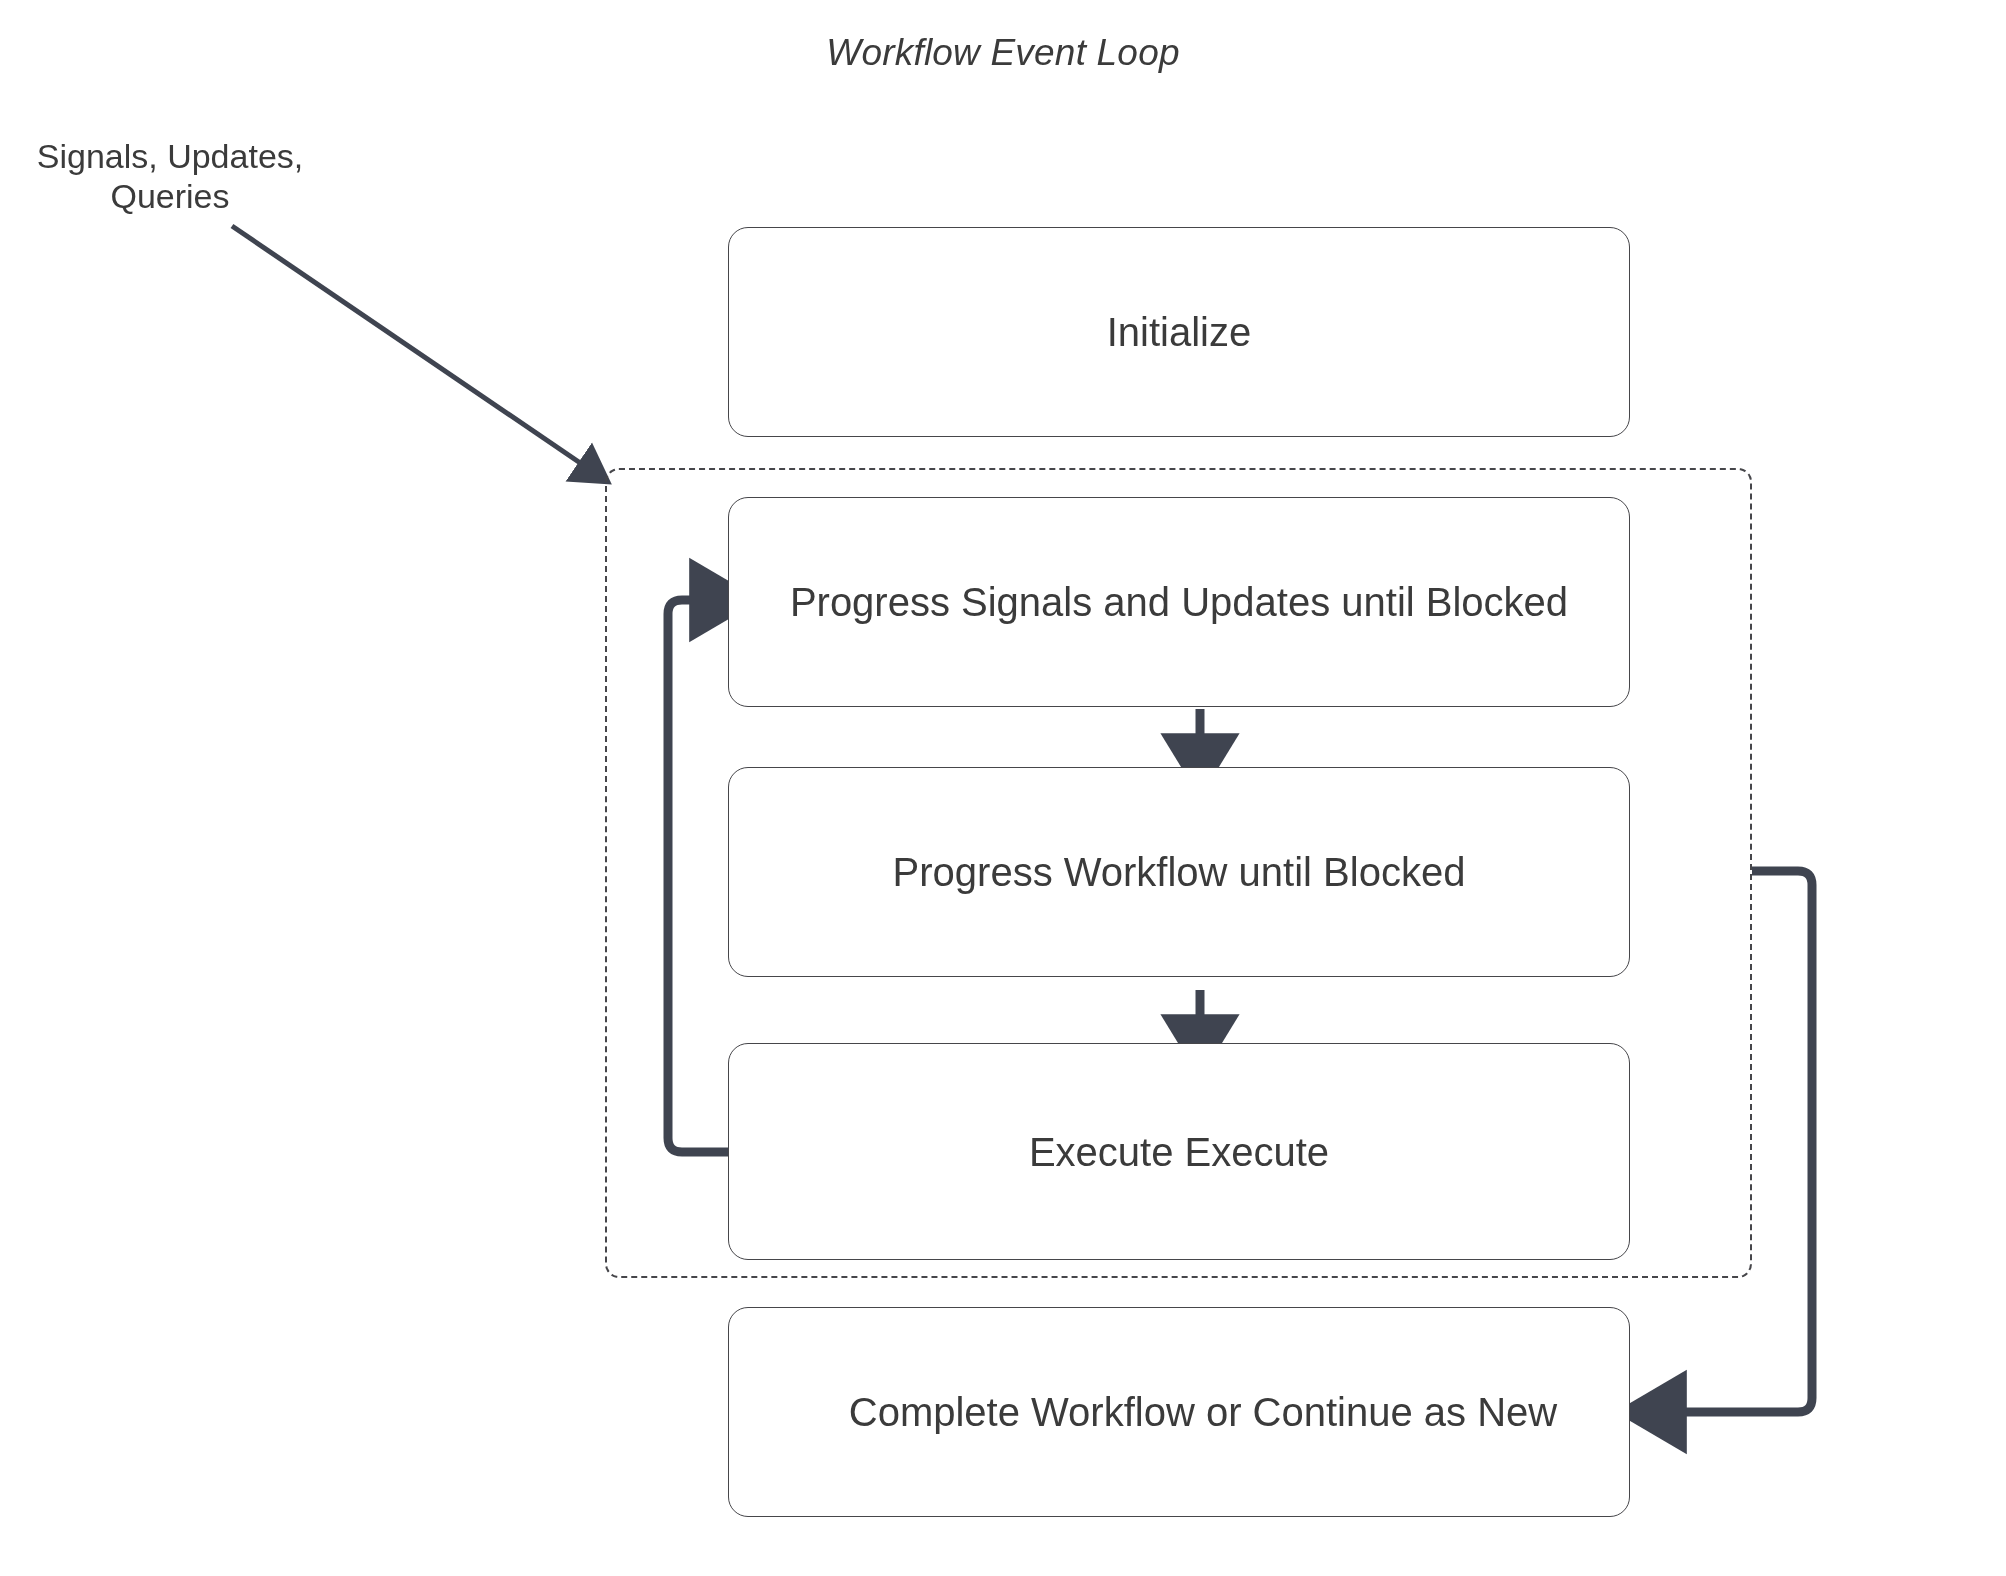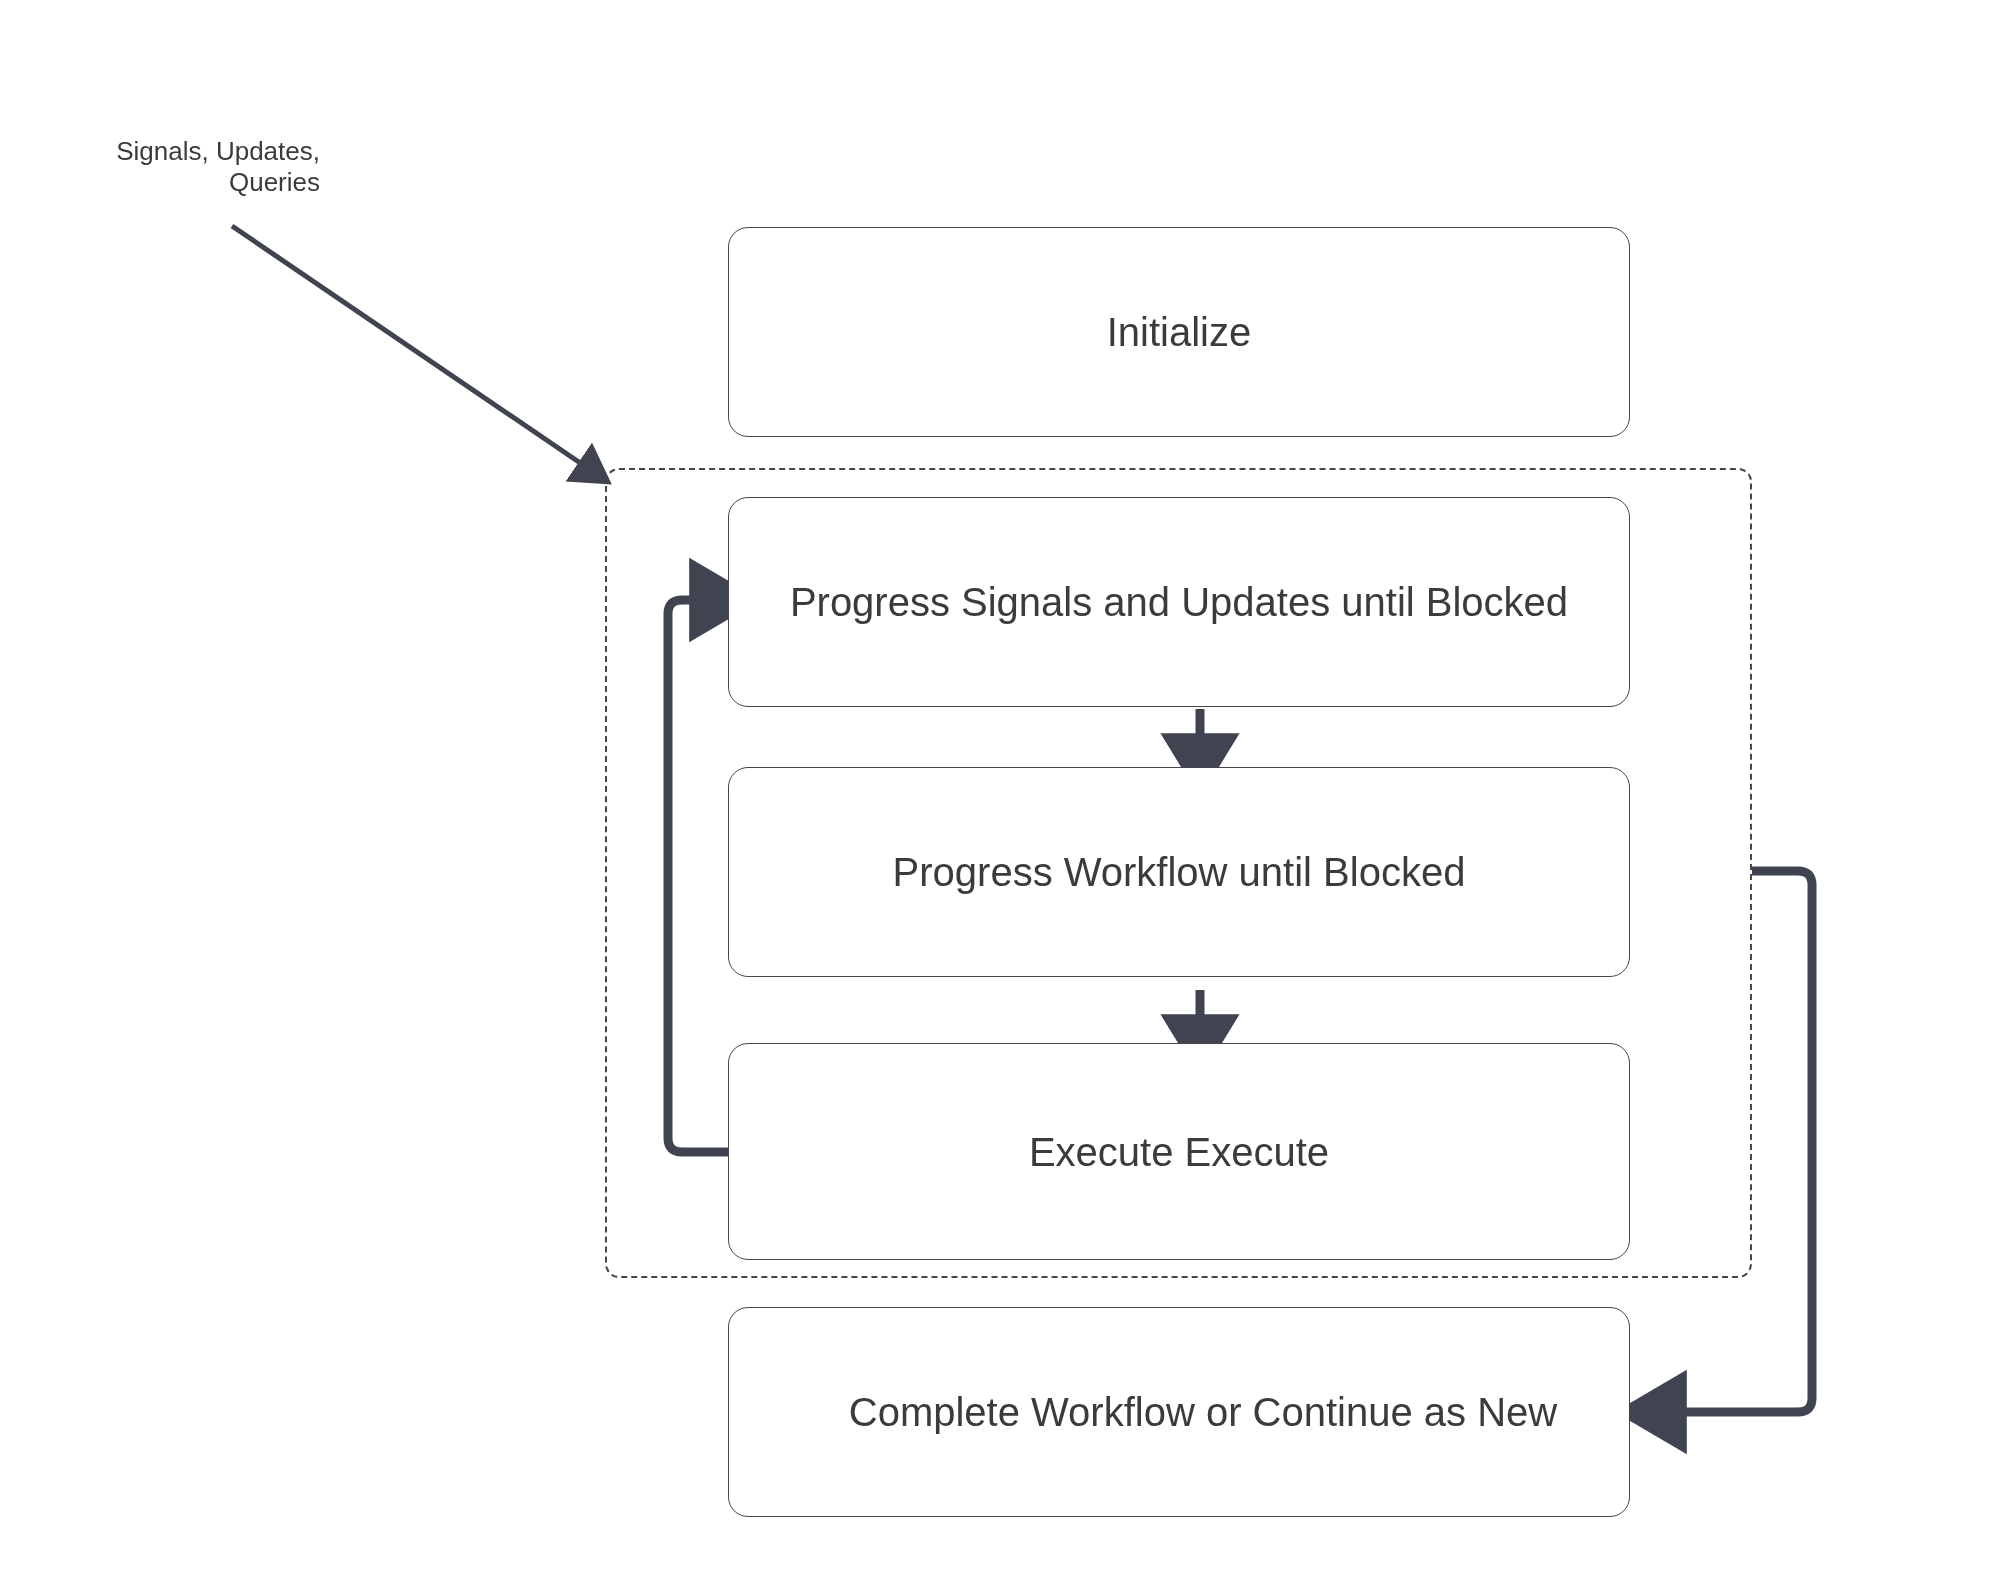--- a/index.html
+++ b/index.html
@@ -31,22 +31,22 @@
     top: 32px;
     width: 2006px;
     text-align: center;
     font-style: italic;
     font-size: 37px;
     color: #3b3b3b;
     letter-spacing: 0.2px;
   }
   .ext-label {
     position: absolute;
-    text-align: right;
-    font-size: 26px;
+    text-align: center;
+    font-size: 34px;
     line-height: 1.18;
     color: #3b3b3b;
     white-space: pre-line;
   }
   .node {
     position: absolute;
     box-sizing: border-box;
     border: 1.6px solid #46464a;
     border-radius: 20px;
     background: #ffffff;
@@ -67,20 +67,21 @@
     border: 2px dashed #46464a;
     border-radius: 14px;
     background: transparent;
   }
 </style>
 </head>
 <body>
 
 <div id="canvas">
 
+  <div class="diagram-title">Workflow Event Loop</div>
 
   <div class="ext-label" style="left:20px; top:136px; width:300px;">Signals, Updates,
 Queries</div>
 
   <svg id="edges" viewBox="0 0 2006 1576" xmlns="http://www.w3.org/2000/svg">
     <defs>
       <marker id="arrow-down" markerWidth="10" markerHeight="10" refX="3.2" refY="5" orient="auto" markerUnits="strokeWidth">
         <path d="M0,0.6 L7.2,5 L0,9.4 Z" fill="#3f4450"></path>
       </marker>
       <marker id="arrow-thin" markerWidth="11" markerHeight="11" refX="3.2" refY="5.5" orient="auto" markerUnits="strokeWidth">

